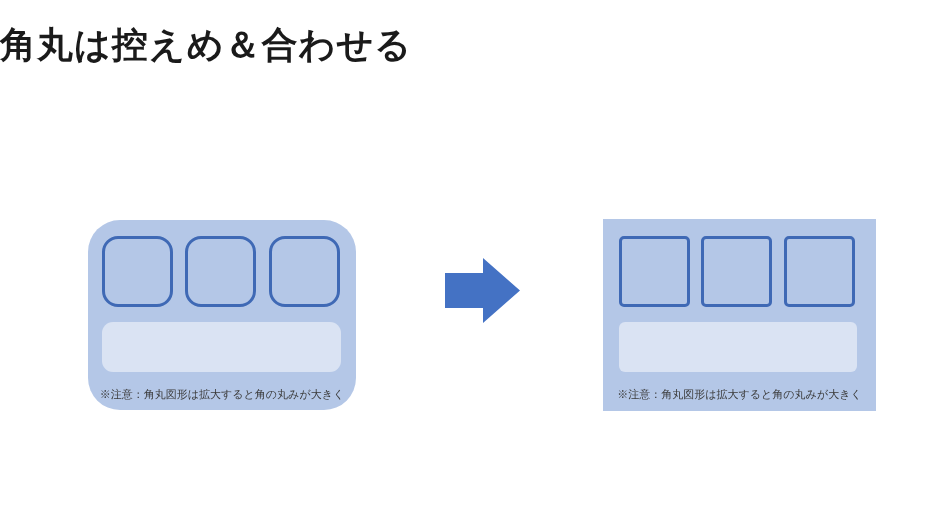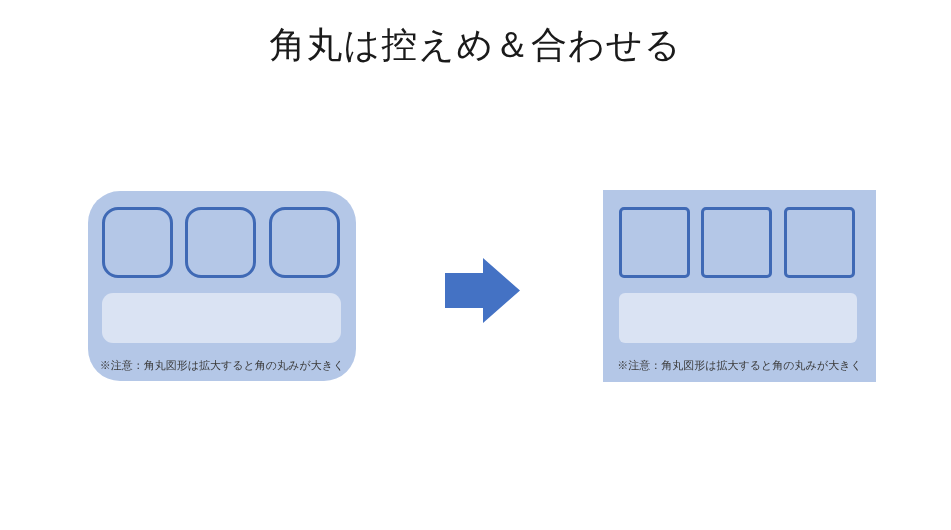--- a/index.html
+++ b/index.html
@@ -13,29 +13,30 @@
     width: 951px;
     height: 530px;
     background: #ffffff;
     overflow: hidden;
   }
   .slide-title {
     position: absolute;
     top: 21px;
     left: 0;
     width: 100%;
-    text-align: center;
+    text-align: left;
     font-size: 36px;
-    font-weight: 400;
+    font-weight: 700;
     letter-spacing: 1px;
     color: var(--title-text, #1a1a1a);
   }
   .panel {
     position: absolute;
     background: var(--panel-fill, #b4c7e7);
+    margin-top: 29px;
   }
   .panel-before {
     left: 88px;
     top: 191px;
     width: 268px;
     height: 190px;
     border-radius: 32px;
   }
   .panel-after {
     left: 603px;

